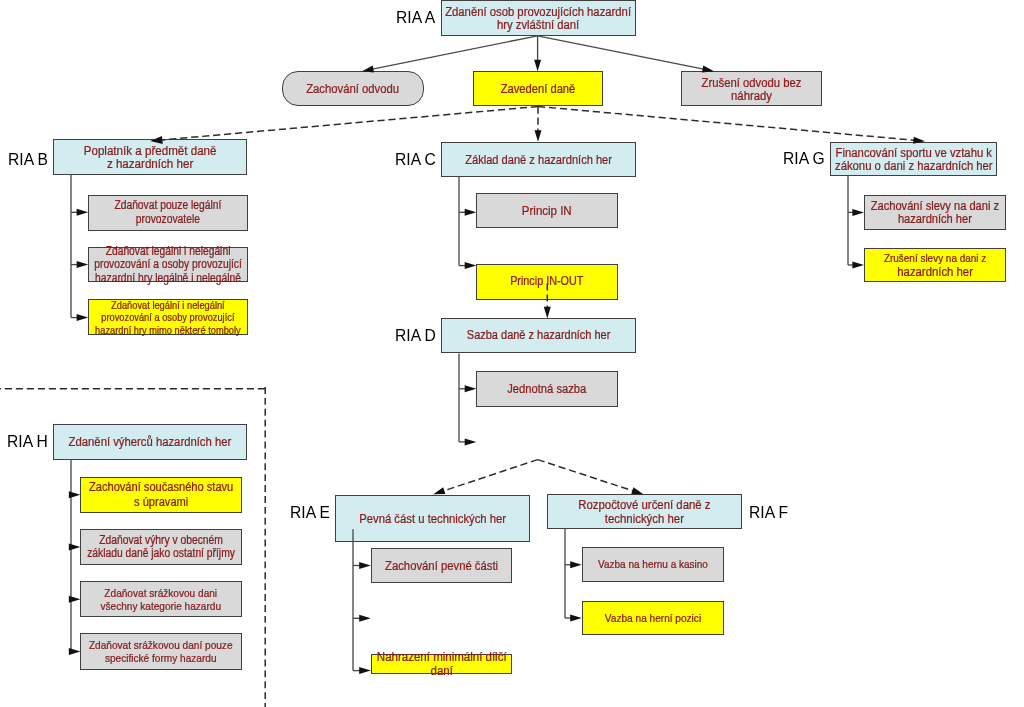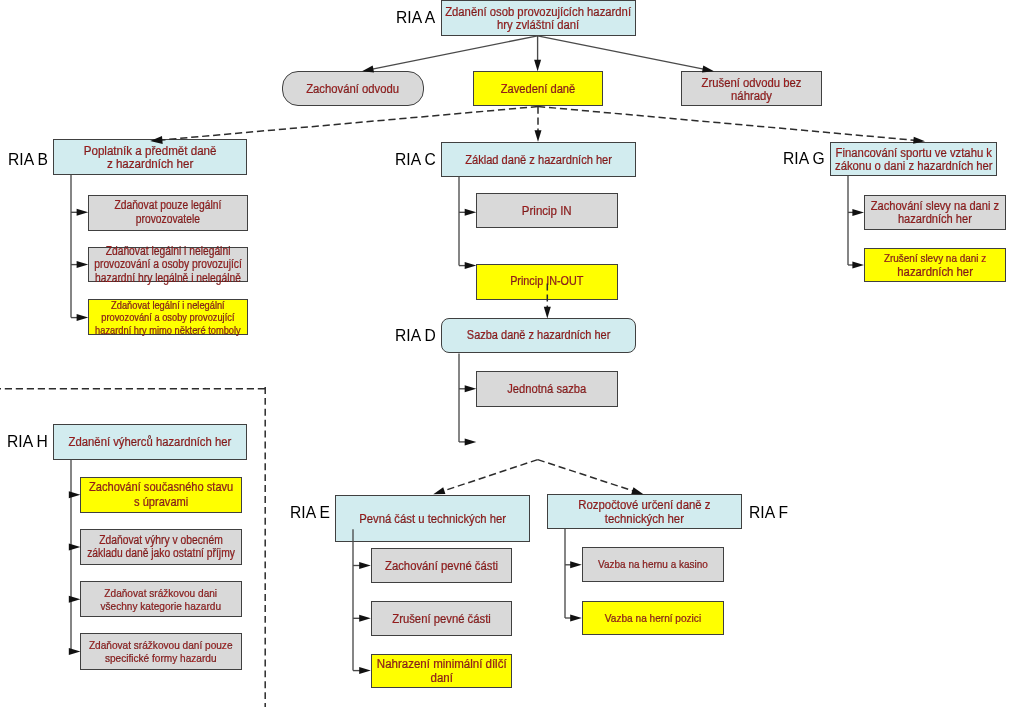--- a/index.html
+++ b/index.html
@@ -174,46 +174,41 @@
   <div class="node n-gray" style="left:476.3px;top:193px;width:141.5px;height:35.4px;">
     <div class="txt" style="font-size:13.25px;line-height:13.3px;width:163.02px;margin-top:0.0px;">
       <span>Princip IN</span>
     </div>
   </div>
   <div class="node n-yellow" style="left:476.3px;top:264px;width:141.5px;height:35.8px;">
     <div class="txt" style="font-size:12.44px;line-height:13.3px;width:163.02px;margin-top:0.0px;">
       <span>Princip IN-OUT</span>
     </div>
   </div>
-  <div class="node n-blue" style="left:440.6px;top:318.4px;width:195.2px;height:35.0px;border-radius:8px;">
+  <div class="node n-blue" style="left:440.6px;top:318.4px;width:195.2px;height:35.0px;">
     <div class="txt" style="font-size:12.67px;line-height:13.3px;width:224.88px;margin-top:0.0px;">
       <span>Sazba daně z hazardních her</span>
     </div>
   </div>
   <div class="node n-gray" style="left:476.3px;top:370.9px;width:141.5px;height:35.7px;">
     <div class="txt" style="font-size:12.90px;line-height:13.3px;width:163.02px;margin-top:0.0px;">
       <span>Jednotná sazba</span>
     </div>
   </div>
   <div class="node n-blue" style="left:335.2px;top:495.0px;width:195.3px;height:47px;">
     <div class="txt" style="font-size:13.02px;line-height:13.3px;width:225.00px;margin-top:0.0px;">
       <span>Pevná část u technických her</span>
     </div>
   </div>
   <div class="node n-gray" style="left:370.8px;top:547.8px;width:141.1px;height:35.2px;">
     <div class="txt" style="font-size:13.02px;line-height:13.3px;width:162.56px;margin-top:0.0px;">
       <span>Zachování pevné části</span>
     </div>
   </div>
-  <div class="node n-gray" style="left:370.8px;top:600.8px;width:141.1px;height:35.0px;">
-    <div class="txt" style="font-size:13.02px;line-height:13.3px;width:162.56px;margin-top:0.0px;">
-      <span>Zrušení pevné části</span>
-    </div>
-  </div>
-  <div class="node n-yellow" style="left:370.8px;top:653.5px;width:141.1px;height:34.0px;">
+  <div class="node n-yellow" style="left:370.8px;top:653.5px;width:141.1px;height:20px;">
     <div class="txt" style="font-size:13.25px;line-height:13.3px;width:162.56px;margin-top:0.0px;">
       <span>Nahrazení minimální dílčí</span>
       <span>daní</span>
     </div>
   </div>
   <div class="node n-blue" style="left:547.0px;top:494.0px;width:194.8px;height:35.0px;">
     <div class="txt" style="font-size:13.13px;line-height:13.3px;width:224.42px;margin-top:0.0px;">
       <span>Rozpočtové určení daně z</span>
       <span>technických her</span>
     </div>

